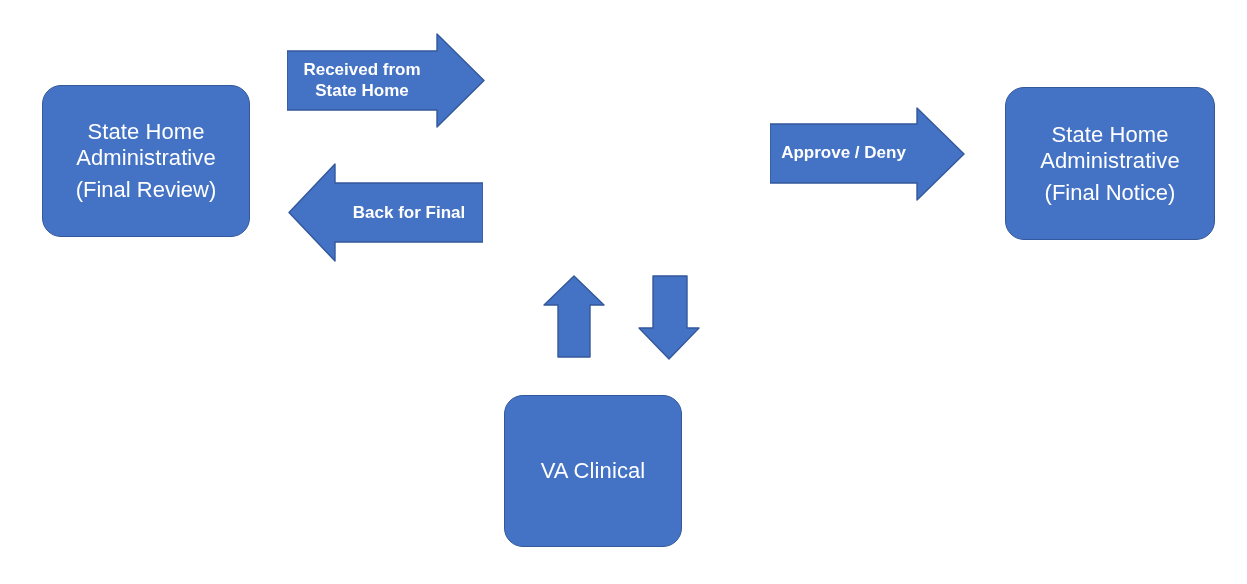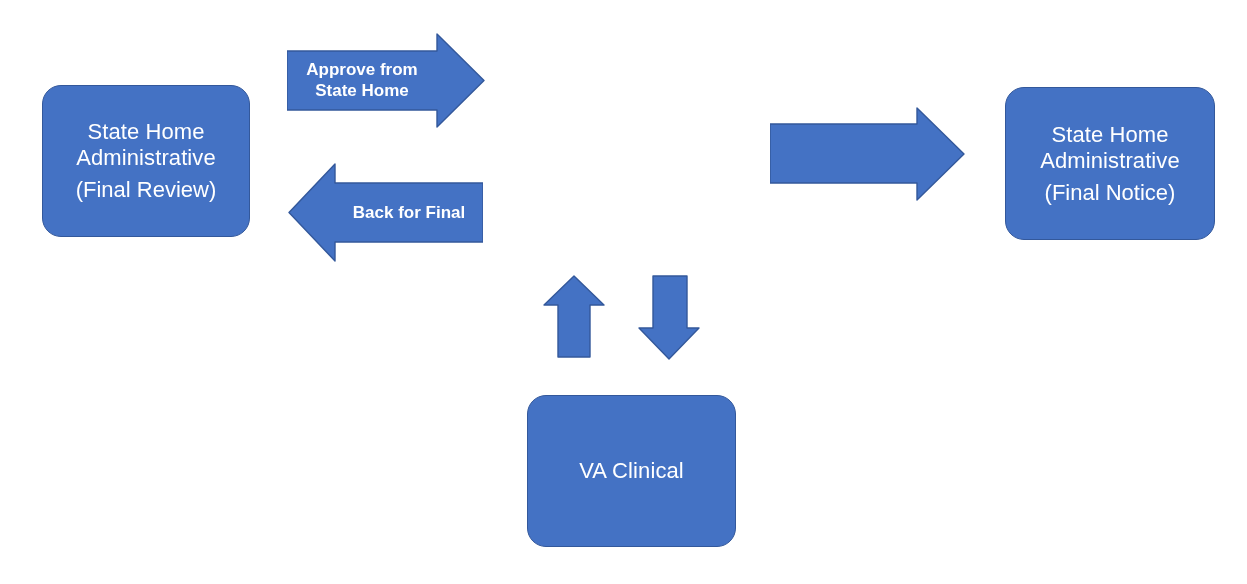--- a/index.html
+++ b/index.html
@@ -61,21 +61,21 @@
     font-size: 17px;
     font-weight: 700;
     line-height: 1.18;
     white-space: pre-line;
     pointer-events: none;
   }
   
   .node-state-home-review { left: 42px;  top: 85px;  width: 208px; height: 152px; }
   .node-va-admin          { left: 522px; top: 79px;  width: 210px; height: 151px; }
   .node-state-home-notice { left: 1005px;top: 87px;  width: 210px; height: 153px; }
-  .node-va-clinical       { left: 527px; top: 395px; width: 209px; height: 152px; }
+  .node-va-clinical       { left: 504px; top: 395px; width: 178px; height: 152px; }
   
   .arrow-received { left: 287px; top: 33px;  }
   .arrow-back     { left: 288px; top: 163px; }
   .arrow-approve  { left: 770px; top: 107px; }
   .arrow-up       { left: 543px; top: 275px; }
   .arrow-down     { left: 638px; top: 275px; }
   
   .label-received { left: 287px; top: 51px;  width: 150px; height: 59px; }
   .label-back     { left: 335px; top: 184px; width: 148px; height: 59px; }
   .label-approve  { left: 770px; top: 124px; width: 147px; height: 59px; }
@@ -87,32 +87,33 @@
 
   <div class="node node-state-home-review">
     <div class="node-title">State Home
 Administrative</div>
     <div class="node-subtitle">(Final Review)</div>
   </div>
 
   <svg class="arrow arrow-received" width="198" height="95" viewBox="0 0 198 95">
     <polygon points="0,18 150,18 150,1 197,47.5 150,94 150,77 0,77"></polygon>
   </svg>
-  <div class="arrow-label label-received">Approve from
+  <div class="arrow-label label-received">Received from
 State Home</div>
 
   <svg class="arrow arrow-back" width="195" height="99" viewBox="0 0 195 99">
     <polygon points="195,20 47,20 47,1 1,49.5 47,98 47,79 195,79"></polygon>
   </svg>
   <div class="arrow-label label-back">Back for Final</div>
 
 
   <svg class="arrow arrow-approve" width="195" height="94" viewBox="0 0 195 94">
     <polygon points="0,17 147,17 147,1 194,47 147,93 147,76 0,76"></polygon>
   </svg>
+  <div class="arrow-label label-approve">Approve / Deny</div>
 
   <div class="node node-state-home-notice">
     <div class="node-title">State Home
 Administrative</div>
     <div class="node-subtitle">(Final Notice)</div>
   </div>
 
   <svg class="arrow arrow-up" width="62" height="83" viewBox="0 0 62 83">
     <polygon points="31,1 61,30 47,30 47,82 15,82 15,30 1,30"></polygon>
   </svg>

